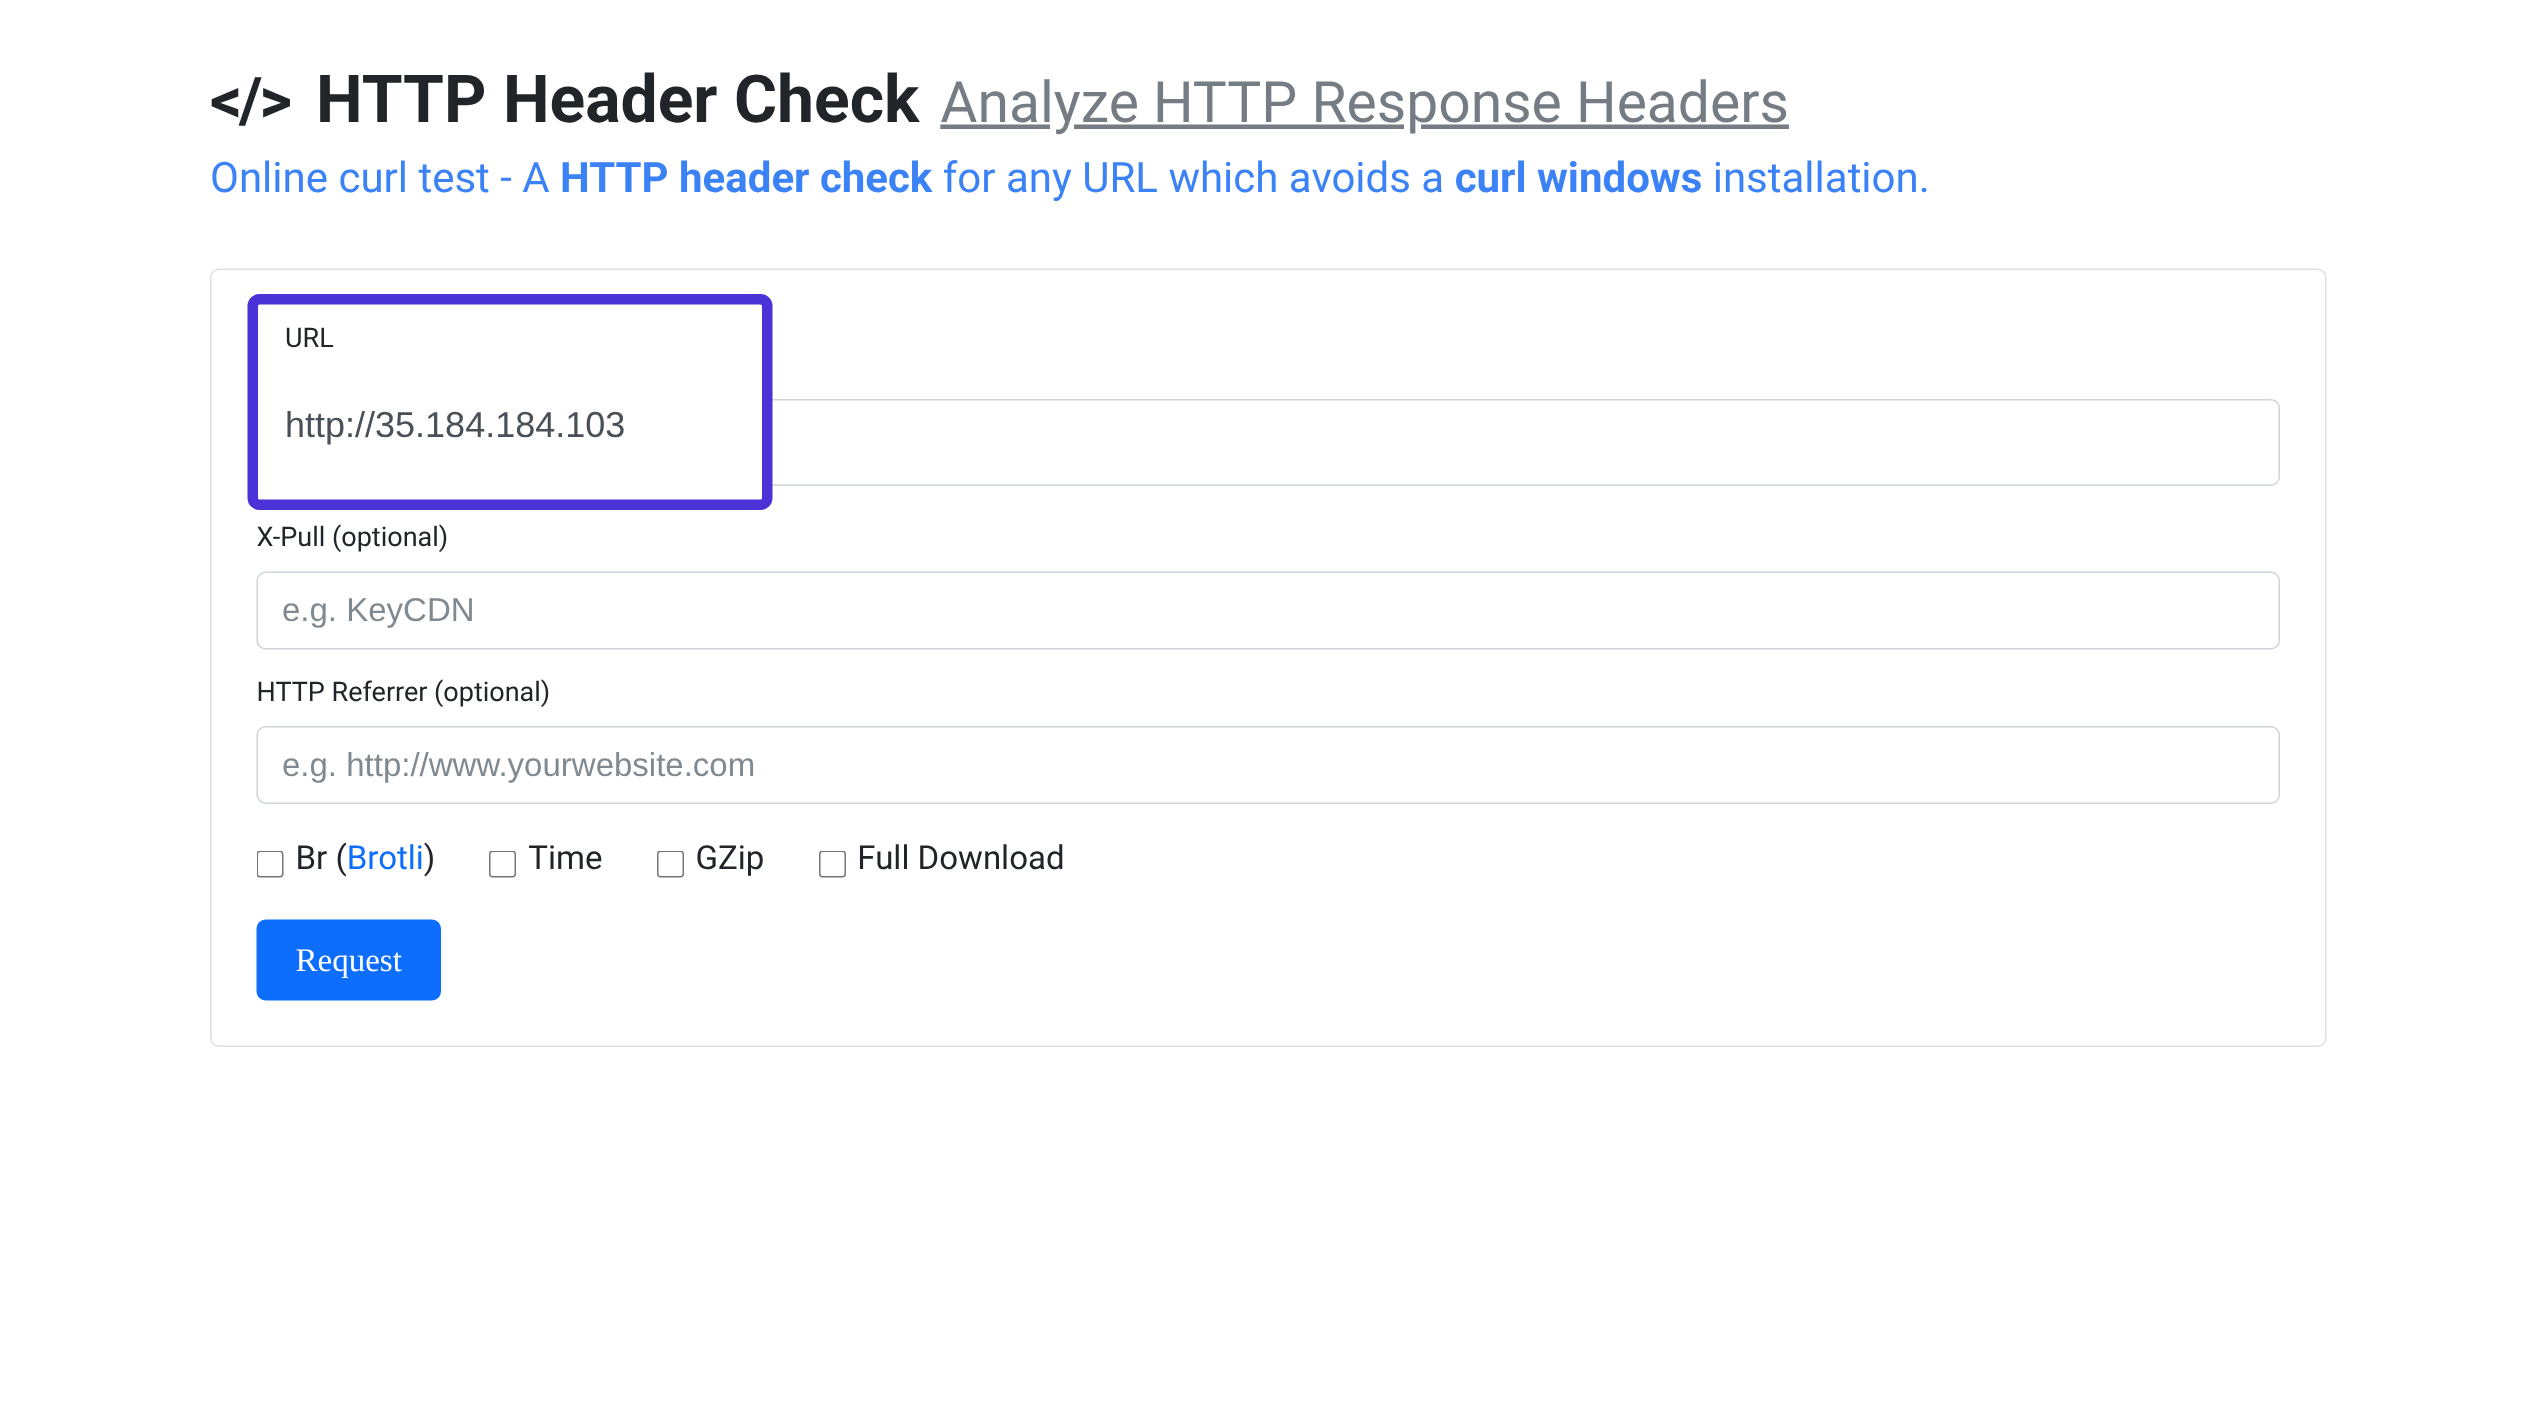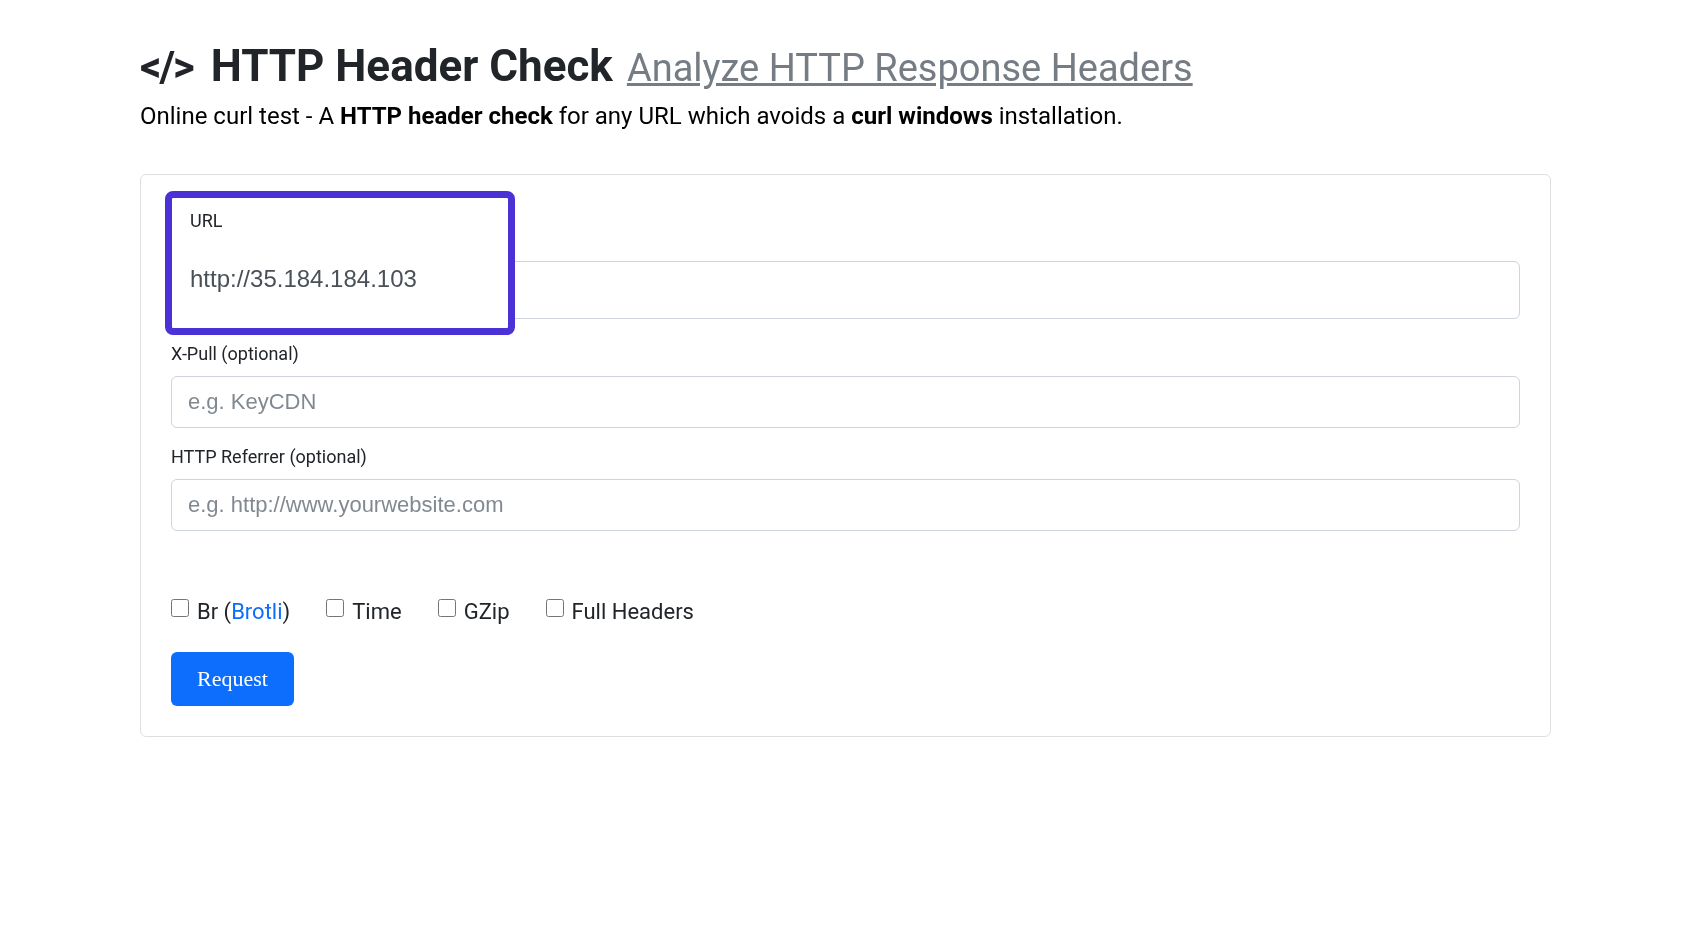--- a/index.html
+++ b/index.html
@@ -29,22 +29,22 @@
       color: #212529;
       display: inline;
     }
     .subtitle {
       font-size: 38px;
       font-weight: 400;
       color: #757c83;
       text-decoration: underline;
     }
     .lead {
-      font-size: 24px;
-      color: #000000;
+      font-size: 28px;
+      color: #3b82f6;
       margin-top: 10px;
       margin-bottom: 44px;
     }
     .lead .bold { font-weight: 700; }
     .card {
       border: 1px solid #dedfe0;
       border-radius: 6px;
       padding: 16px 30px 30px 30px;
     }
     .form-group {
@@ -102,21 +102,21 @@
       outline: none;
       width: 100%;
     }
     .checks-row {
       display: flex;
       gap: 36px;
       align-items: center;
       margin: 24px 0 28px 0;
       font-size: 22px;
     }
-    .check-item { display: flex; align-items: flex-start; gap: 8px; margin-top: 44px; }
+    .check-item { display: flex; align-items: flex-end; gap: 8px; }
     .check-item input[type=checkbox] {
       width: 18px; height: 18px;
       accent-color: #0d6efd;
     }
     .link { color: #0d6efd; text-decoration: none; cursor: pointer; }
     .btn-primary {
       background: #0d6efd;
       color: #fff;
       border: none;
       font-size: 22px;
@@ -167,19 +167,19 @@
     <label class="check-item">
       <input type="checkbox" style="">
       <span>Time</span>
     </label>
     <label class="check-item">
       <input type="checkbox" style="">
       <span>GZip</span>
     </label>
     <label class="check-item">
       <input type="checkbox" style="">
-      <span>Full Headers</span>
+      <span>Full Download</span>
     </label>
   </div>
 
   <button class="btn-primary">Request</button>
 
 </div>
 
 </body></html>

